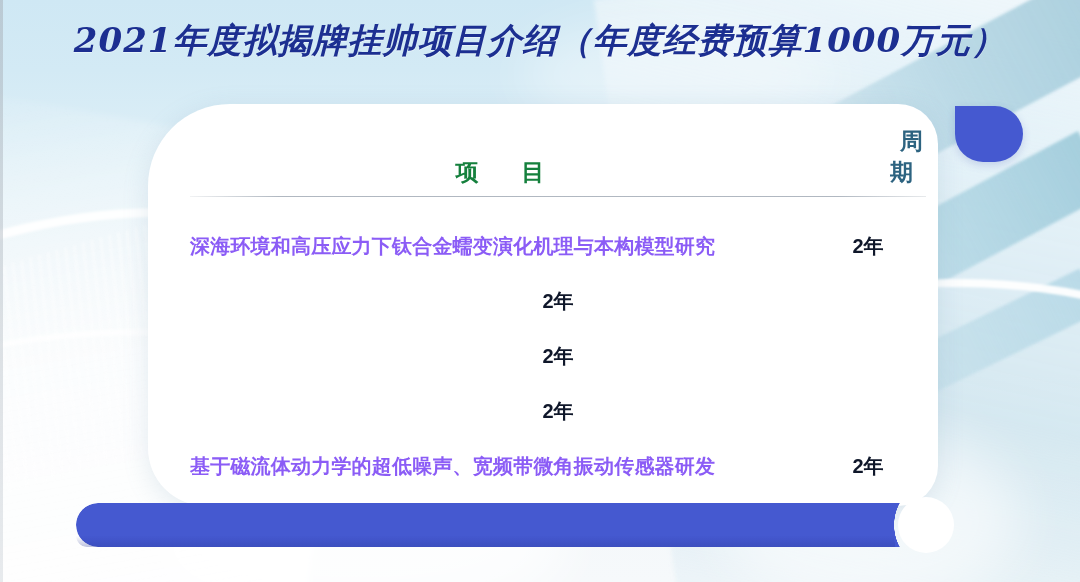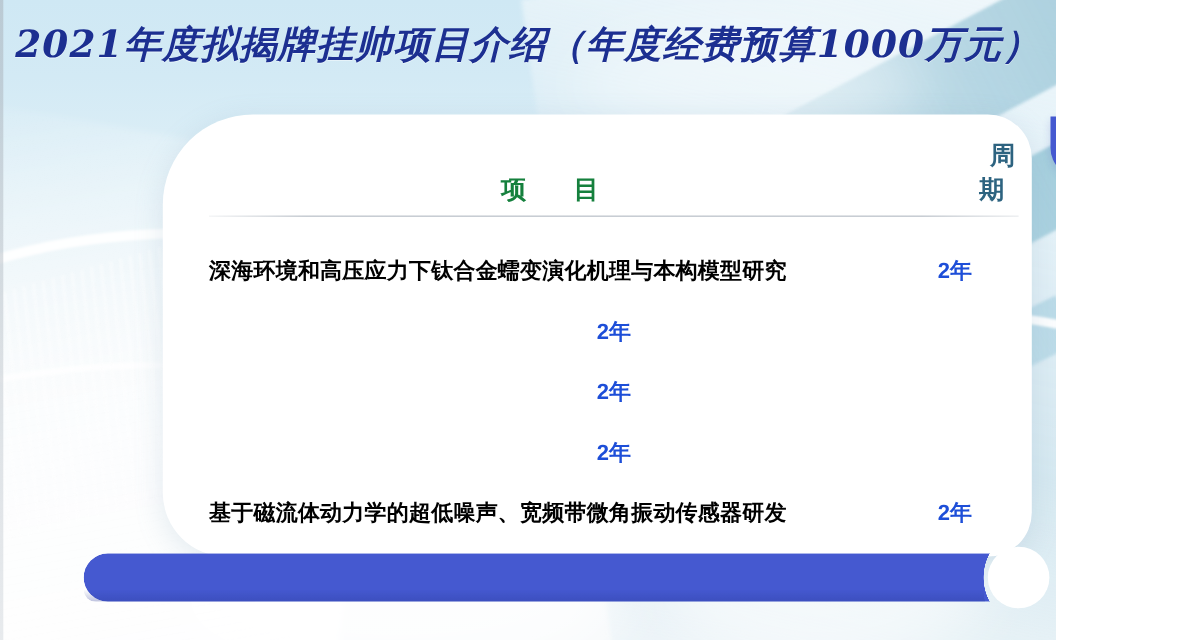--- a/index.html
+++ b/index.html
@@ -3,21 +3,21 @@
 <meta charset="utf-8">
 <title>2021年度拟揭牌挂帅项目介绍</title>
 <style>
   html, body {
     margin: 0;
     padding: 0;
     background: #ffffff;
   }
   #stage {
     position: relative;
-    width: 960px;
+    width: 1080px;
     height: 582px;
     overflow: hidden;
     font-family: "Liberation Sans", "DejaVu Sans", sans-serif;
     background: #dceef7;
   }
 
   
   .bg-base {
     position: absolute;
     inset: 0;
@@ -216,30 +216,30 @@
   .rows { margin-top: 22px; }
   .row {
     display: flex;
     align-items: center;
     height: 55px;
   }
   .cell-name {
     flex: 0 0 620px;
     font-size: 20px;
     font-weight: 700;
-    color: #000000;
+    color: #8b5cf6;
     white-space: nowrap;
     letter-spacing: 0.2px;
   }
   .cell-period {
     flex: 1 1 auto;
     text-align: center;
     font-size: 20px;
     font-weight: 700;
-    color: #1d4ed8;
+    color: #0f172a;
   }
 
   
   .ribbon-wrap {
     position: absolute;
     left: 76px;
     top: 503px;
     width: 852px;
     height: 44px;
   }

